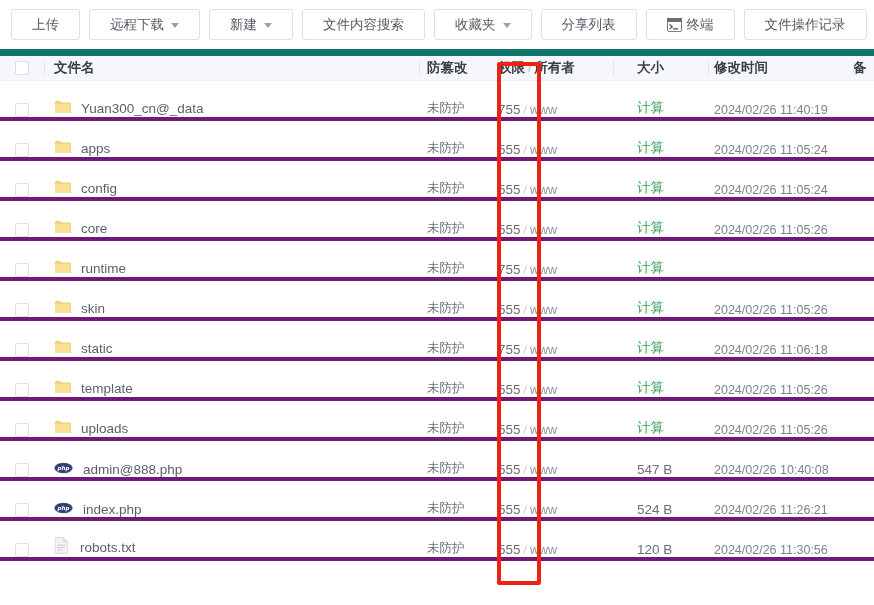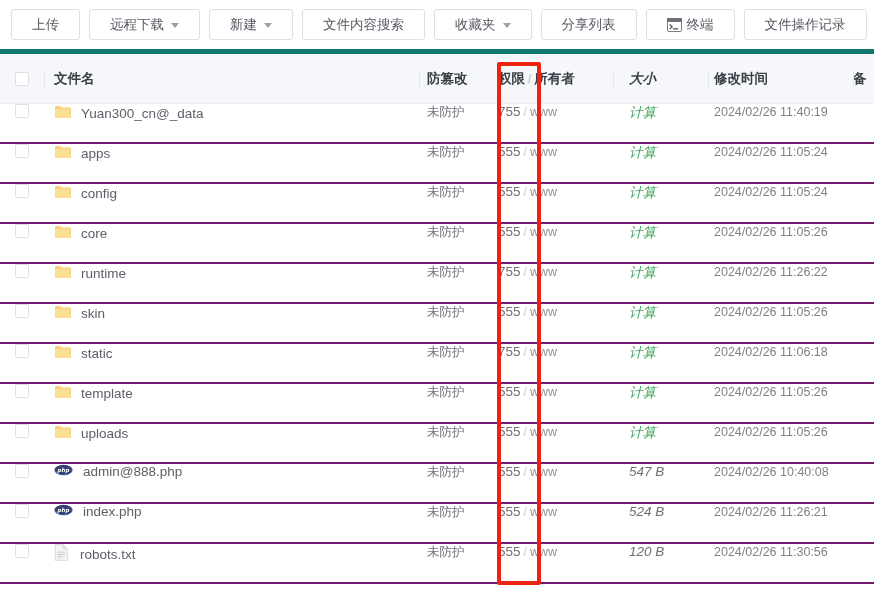--- a/index.html
+++ b/index.html
@@ -54,51 +54,51 @@
     position: relative;
     top: 1px;
   }
   .ico { display: inline-flex; align-items: center; }
 
   
   .table { width: 874px; }
   .thead {
     display: flex;
     align-items: center;
-    height: 55px;
+    height: 32px;
     background: #f5f7fa;
-    border-top: 5px solid #0f766e;
+    border-top: 7px solid #0f766e;
     border-bottom: 1px solid #ebeef5;
     color: #3a3f47;
     font-size: 13.5px;
     font-weight: bold;
   }
   .thead .cell { position: relative; }
   .thead .cell + .cell::before {
     content: "";
     position: absolute;
     left: 0; top: 50%;
     transform: translateY(-50%);
     width: 1px; height: 15px;
     background: #e3e6ec;
   }
   .row {
     display: flex;
-    align-items: flex-start;
+    align-items: flex-end;
     height: 40px;
-    border-bottom: 2px solid #701a75;
+    border-bottom: 4px solid #701a75;
     font-size: 13.5px;
     color: #5a5f68;
   }
 
   .c-check { width: 44px; flex: 0 0 44px; display: flex; justify-content: center; }
   .c-name  { width: 375px; flex: 0 0 375px; display: flex; align-items: center; gap: 10px; padding-left: 10px; }
   .c-prot  { width: 79px;  flex: 0 0 79px;  padding-left: 8px; }
   .c-perm  { width: 115px; flex: 0 0 115px; display: flex; align-items: baseline; gap: 3px; }
-  .c-size  { width: 95px;  flex: 0 0 95px;  padding-left: 16px; font-style: italic; }
+  .c-size  { width: 95px;  flex: 0 0 95px;  padding-left: 24px; }
   .c-time  { width: 145px; flex: 0 0 145px; padding-left: 6px; }
   .c-rem   { width: 21px;  flex: 0 0 21px;  overflow: hidden; }
 
   .chk {
     width: 14px; height: 14px;
     border: 1px solid #dcdfe6;
     border-radius: 2px;
     background: #fff;
     cursor: pointer;
     display: block;
@@ -310,21 +310,20 @@
               </svg></span>
             <span class="fname">runtime</span>
           </div>
           <div class="cell c-prot"><span class="prot">未防护</span></div>
           <div class="cell c-perm">
             <span class="perm-num">755</span>
             <span class="perm-sep">/</span>
             <span class="perm-own">www</span>
           </div>
           <div class="cell c-size"><span class="calc">计算</span></div>
-          <div class="cell c-time"><span class="time">2024/02/26 11:26:22</span></div>
           <div class="cell c-rem"></div>
         </div>
         <div class="row">
           <div class="cell c-check">
             <span class="chk"></span>
           </div>
           <div class="cell c-name">
             <span class="folder-ico"><svg width="17" height="15" viewBox="0 0 18 16">
                 <path d="M1 3.2a1.2 1.2 0 0 1 1.2-1.2h4.3l1.5 1.7h8.8a1.2 1.2 0 0 1 1.2 1.2v8.9a1 1 0 0 1-1 1H2a1 1 0 0 1-1-1z" fill="#f3d07a"></path>
                 <path d="M1.1 5.1h15.8v8.7a1 1 0 0 1-1 1H2.1a1 1 0 0 1-1-1z" fill="#fbdf95"></path>

